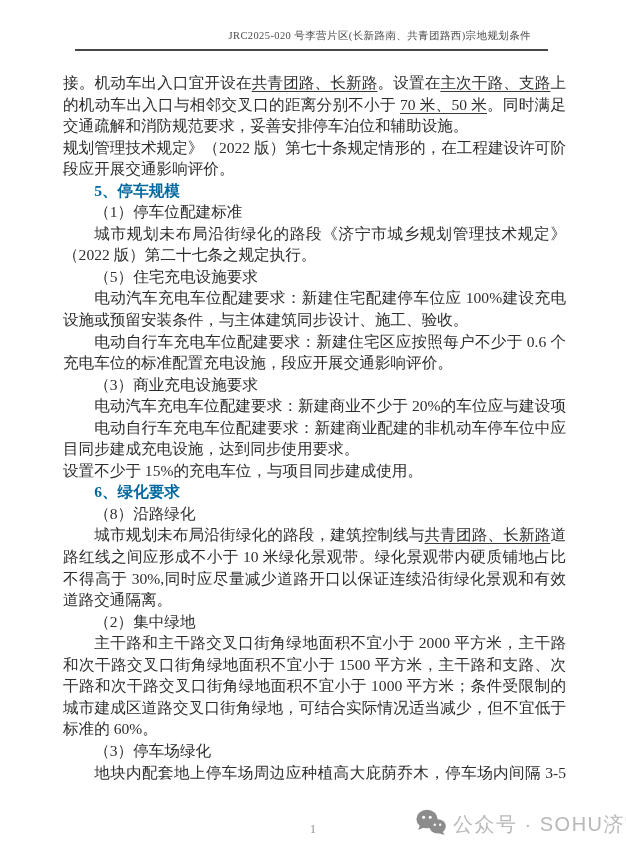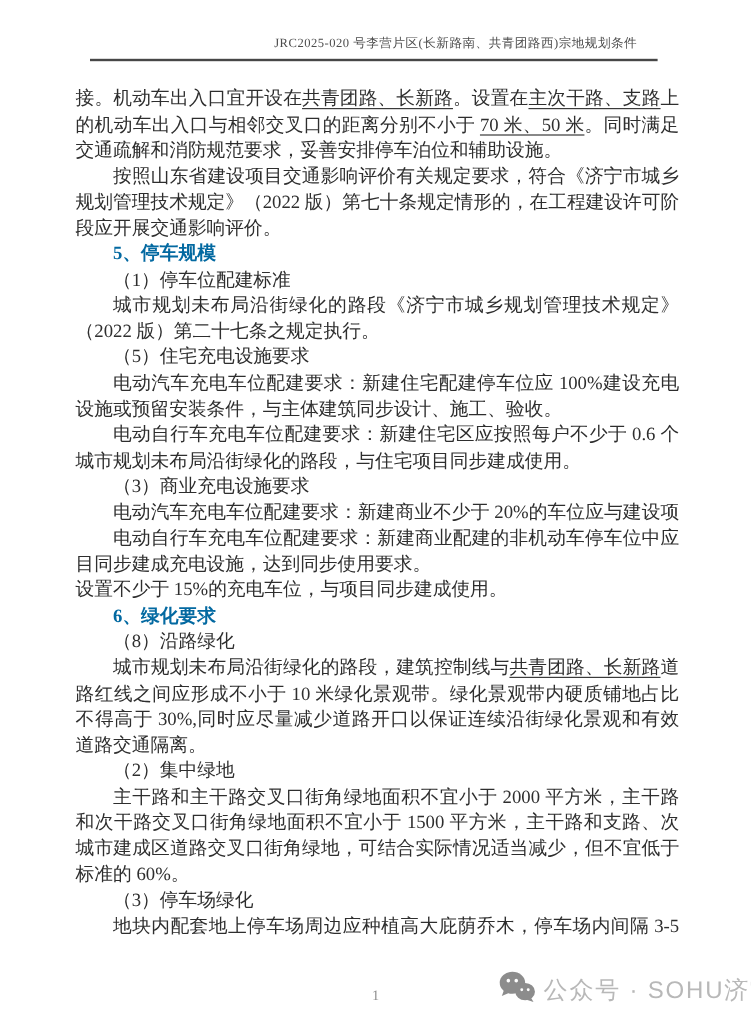--- a/index.html
+++ b/index.html
@@ -61,46 +61,46 @@
 <div class="page">
 
   <div class="doc-header">JRC2025-020 号李营片区(长新路南、共青团路西)宗地规划条件</div>
 
   <div class="header-rule"></div>
 
   <div class="content">
       <div class="line full"><span>接。机动车出入口宜开设在</span><span class="u">共青团路、长新路</span><span>。设置在</span><span class="u">主次干路、支路</span><span>上</span></div>
       <div class="line full"><span>的机动车出入口与相邻交叉口的距离分别不小于 </span><span class="u">70 米、50 米</span><span>。同时满足</span></div>
       <div class="line"><span>交通疏解和消防规范要求，妥善安排停车泊位和辅助设施。</span></div>
-      <div class="line indent full"><span>按照山东省建设项目交通影响评价有关规定要求，符合《济宁市城乡</span></div>
       <div class="line full"><span>规划管理技术规定》（2022 版）第七十条规定情形的，在工程建设许可阶</span></div>
       <div class="line"><span>段应开展交通影响评价。</span></div>
       <div class="line indent bold"><span>5、停车规模</span></div>
       <div class="line indent"><span>（1）停车位配建标准</span></div>
       <div class="line indent full"><span>城市规划未布局沿街绿化的路段《济宁市城乡规划管理技术规定》</span></div>
       <div class="line"><span>（2022 版）第二十七条之规定执行。</span></div>
       <div class="line indent"><span>（5）住宅充电设施要求</span></div>
       <div class="line indent full"><span>电动汽车充电车位配建要求：新建住宅配建停车位应 100%建设充电</span></div>
       <div class="line"><span>设施或预留安装条件，与主体建筑同步设计、施工、验收。</span></div>
       <div class="line indent full"><span>电动自行车充电车位配建要求：新建住宅区应按照每户不少于 0.6 个</span></div>
-      <div class="line"><span>城市规划未布局沿街绿化的路段，与住宅项目同步建成使用。</span></div>
+      <div class="line"><span>充电车位的标准配置充电设施，段应开展交通影响评价。</span></div>
       <div class="line indent"><span>（3）商业充电设施要求</span></div>
       <div class="line indent full"><span>电动汽车充电车位配建要求：新建商业不少于 20%的车位应与建设项</span></div>
       <div class="line indent full"><span>电动自行车充电车位配建要求：新建商业配建的非机动车停车位中应</span></div>
       <div class="line"><span>目同步建成充电设施，达到同步使用要求。</span></div>
       <div class="line"><span>设置不少于 15%的充电车位，与项目同步建成使用。</span></div>
       <div class="line indent bold"><span>6、绿化要求</span></div>
       <div class="line indent"><span>（8）沿路绿化</span></div>
       <div class="line indent full"><span>城市规划未布局沿街绿化的路段，建筑控制线与</span><span class="u">共青团路、长新路</span><span>道</span></div>
       <div class="line full"><span>路红线之间应形成不小于 10 米绿化景观带。绿化景观带内硬质铺地占比</span></div>
       <div class="line full"><span>不得高于 30%,同时应尽量减少道路开口以保证连续沿街绿化景观和有效</span></div>
       <div class="line"><span>道路交通隔离。</span></div>
       <div class="line indent"><span>（2）集中绿地</span></div>
       <div class="line indent full"><span>主干路和主干路交叉口街角绿地面积不宜小于 2000 平方米，主干路</span></div>
       <div class="line full"><span>和次干路交叉口街角绿地面积不宜小于 1500 平方米，主干路和支路、次</span></div>
+      <div class="line full"><span>干路和次干路交叉口街角绿地面积不宜小于 1000 平方米；条件受限制的</span></div>
       <div class="line full"><span>城市建成区道路交叉口街角绿地，可结合实际情况适当减少，但不宜低于</span></div>
       <div class="line"><span>标准的 60%。</span></div>
       <div class="line indent"><span>（3）停车场绿化</span></div>
       <div class="line indent full"><span>地块内配套地上停车场周边应种植高大庇荫乔木，停车场内间隔 3-5</span></div>
     </div>
 
   <div class="watermark">
     <span>
       <svg width="30" height="27" viewBox="0 0 30 27" aria-hidden="true">
         <ellipse cx="11" cy="10" rx="10.6" ry="9.2" fill="#8c8c8c"></ellipse>

